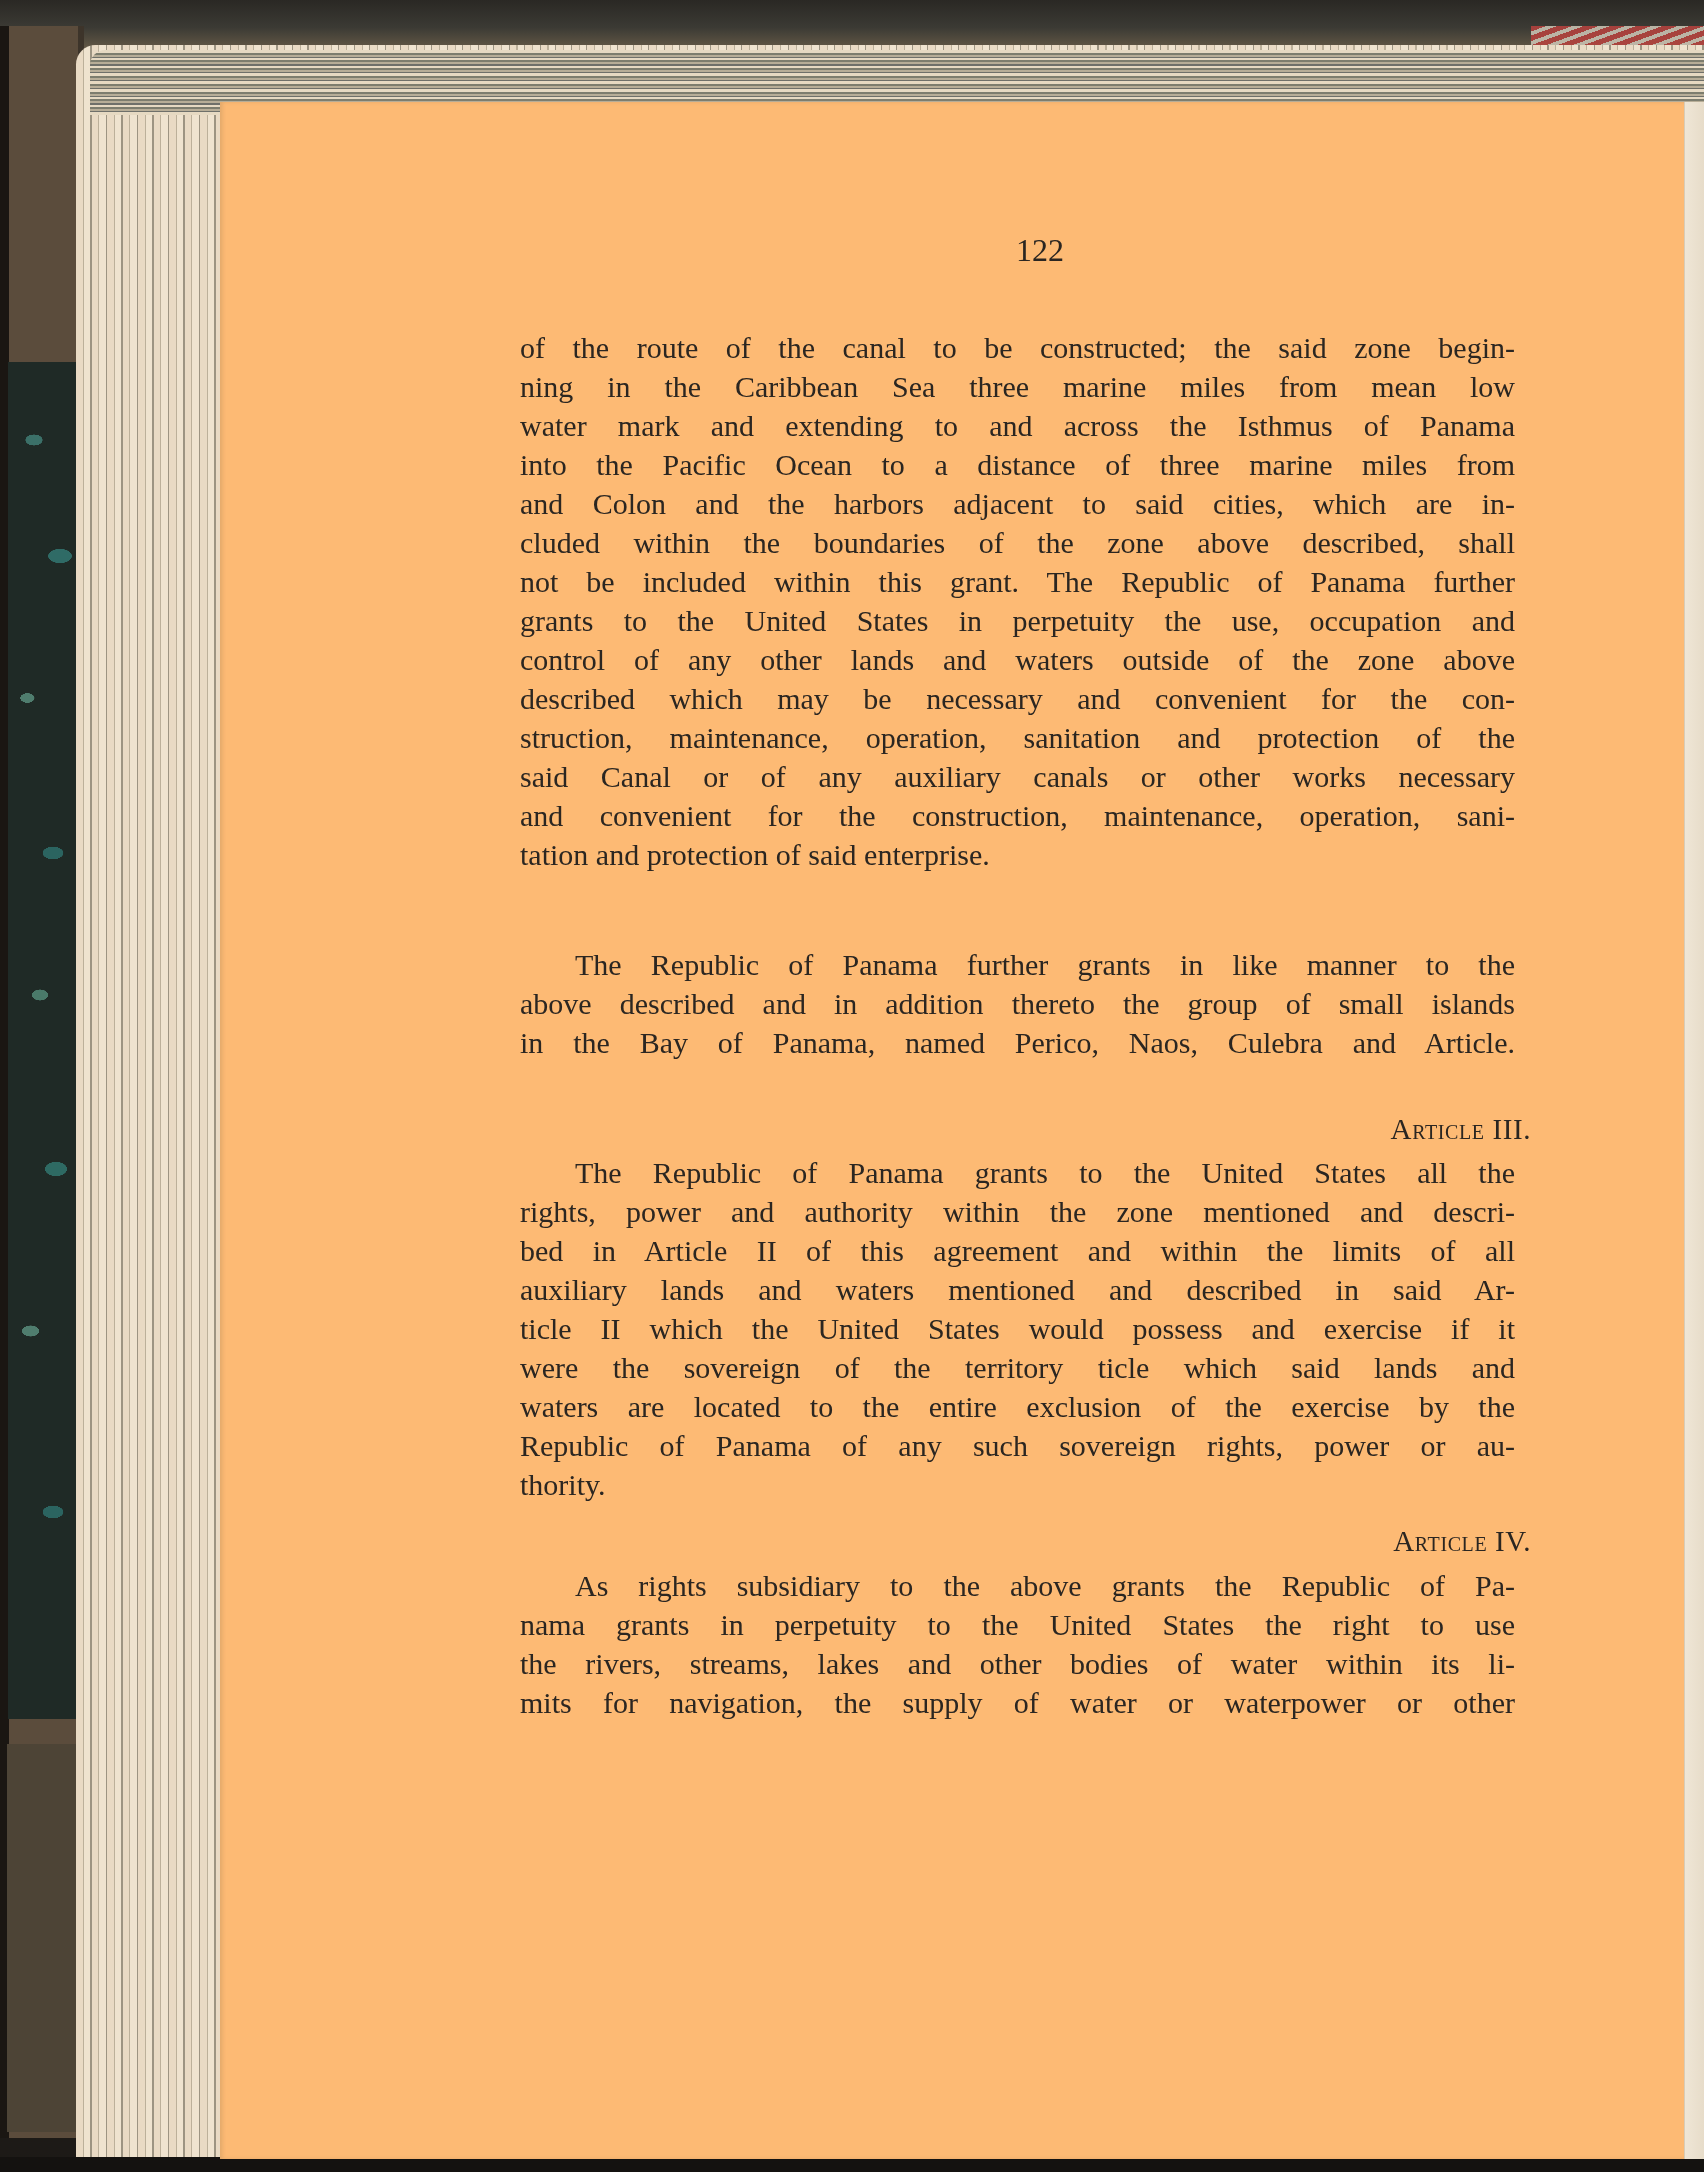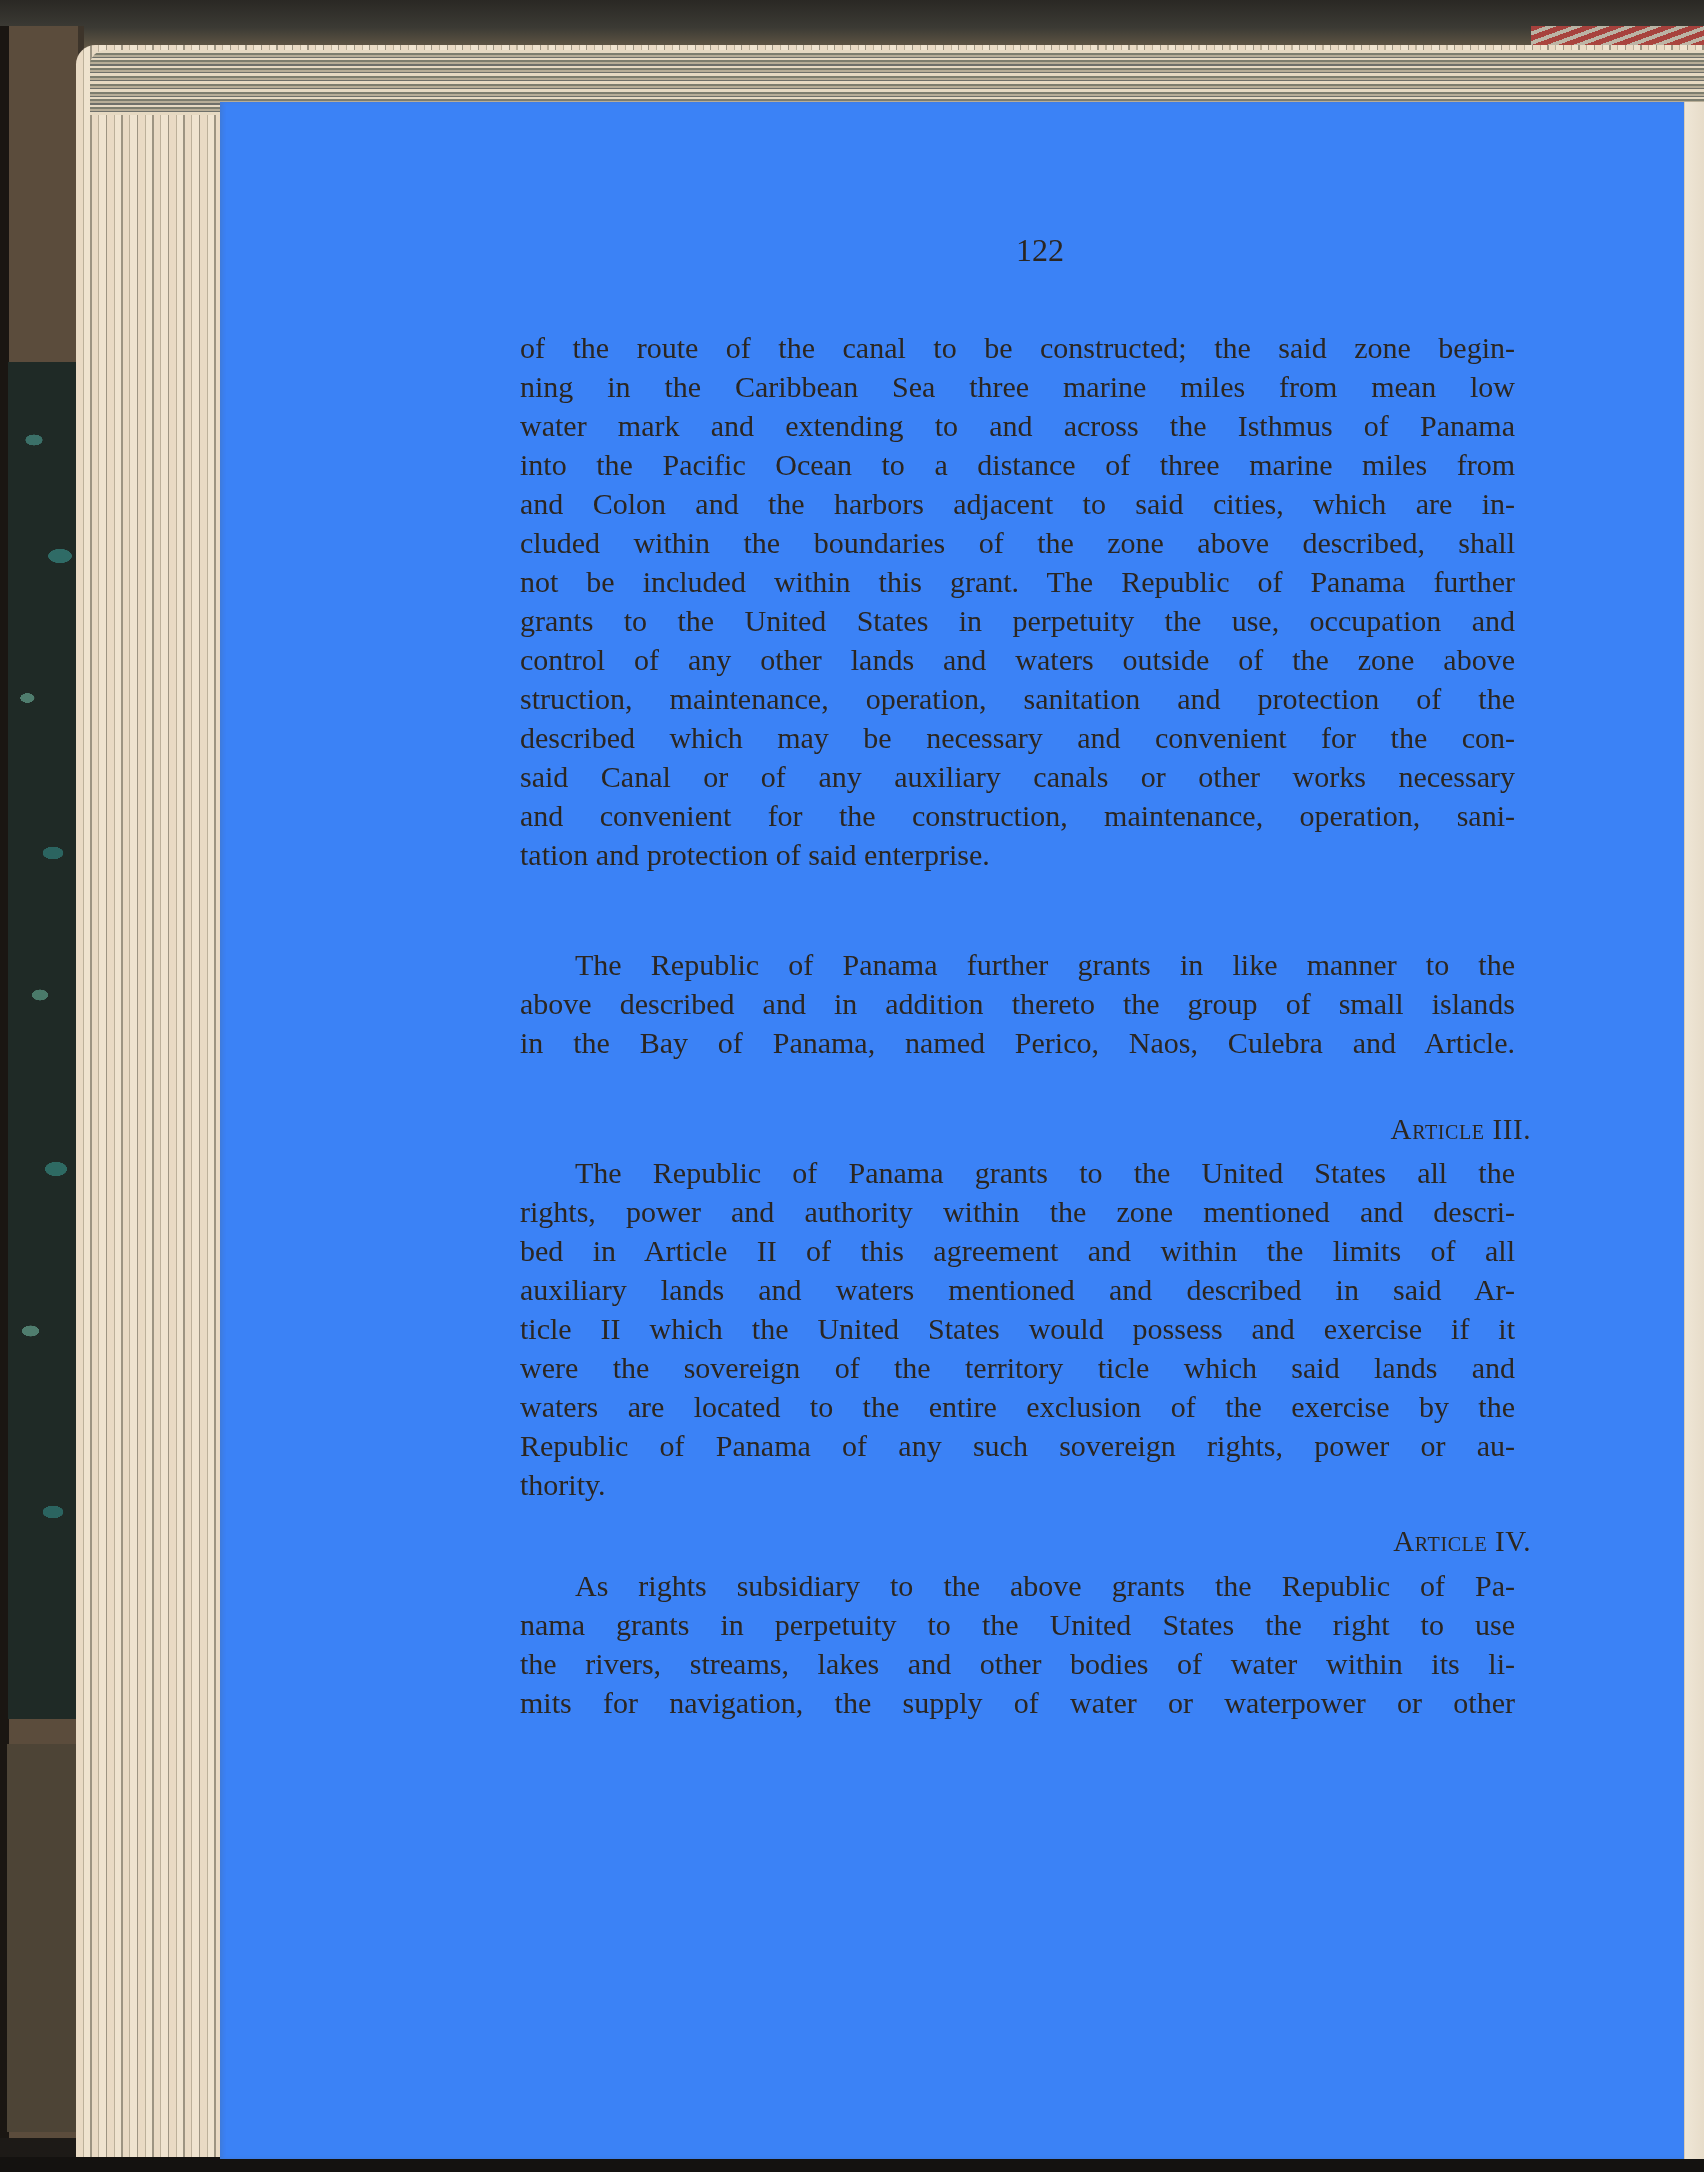--- a/index.html
+++ b/index.html
@@ -51,21 +51,21 @@
     border-radius: 15.5px 0 0 0;
   }
   .top-band-ribbon {
     position: absolute; left: 1531px; top: 26px; width: 173px; height: 65px;
     background: repeating-linear-gradient(160deg, #b8423e 0 5.2px, #cfc8b8 5.2px 9px);
     opacity: 0.85;
   }
   
   .page {
     position: absolute; left: 220px; top: 102px; width: 1484px; height: 2057px;
-    background: #3b82f6;
+    background: #fdba74;
     box-shadow: inset 2.6px 0 3.9px rgba(90,80,60,0.15);
   }
   .page-right-edge {
     position: absolute; right: 0; top: 0; width: 19.4px; height: 100%;
     background: linear-gradient(90deg, #efe6d6, #e7dcc9);
     border-left: 0.6px solid #d8ccb7;
   }
   .content {
     position: absolute; left: 284px; top: 129px; width: 1027px;
     font-family: "Liberation Serif", "DejaVu Serif", serif;
@@ -108,22 +108,22 @@
     <div class="para">
       <span class="line">of the route of the canal to be constructed; the said zone begin-</span>
       <span class="line">ning in the Caribbean Sea three marine miles from mean low</span>
       <span class="line">water mark and extending to and across the Isthmus of Panama</span>
       <span class="line">into the Pacific Ocean to a distance of three marine miles from</span>
       <span class="line">and Colon and the harbors adjacent to said cities, which are in-</span>
       <span class="line">cluded within the boundaries of the zone above described, shall</span>
       <span class="line">not be included within this grant. The Republic of Panama further</span>
       <span class="line">grants to the United States in perpetuity the use, occupation and</span>
       <span class="line">control of any other lands and waters outside of the zone above</span>
+      <span class="line">described which may be necessary and convenient for the con-</span>
       <span class="line">struction, maintenance, operation, sanitation and protection of the</span>
-      <span class="line">described which may be necessary and convenient for the con-</span>
       <span class="line">said Canal or of any auxiliary canals or other works necessary</span>
       <span class="line">and convenient for the construction, maintenance, operation, sani-</span>
       <span class="line last">tation and protection of said enterprise.</span>
     </div>
 
     <div class="gap"></div>
 
     <div class="para">
       <span class="line" style="padding-left:55px">The Republic of Panama further grants in like manner to the</span>
       <span class="line">above described and in addition thereto the group of small islands</span>

